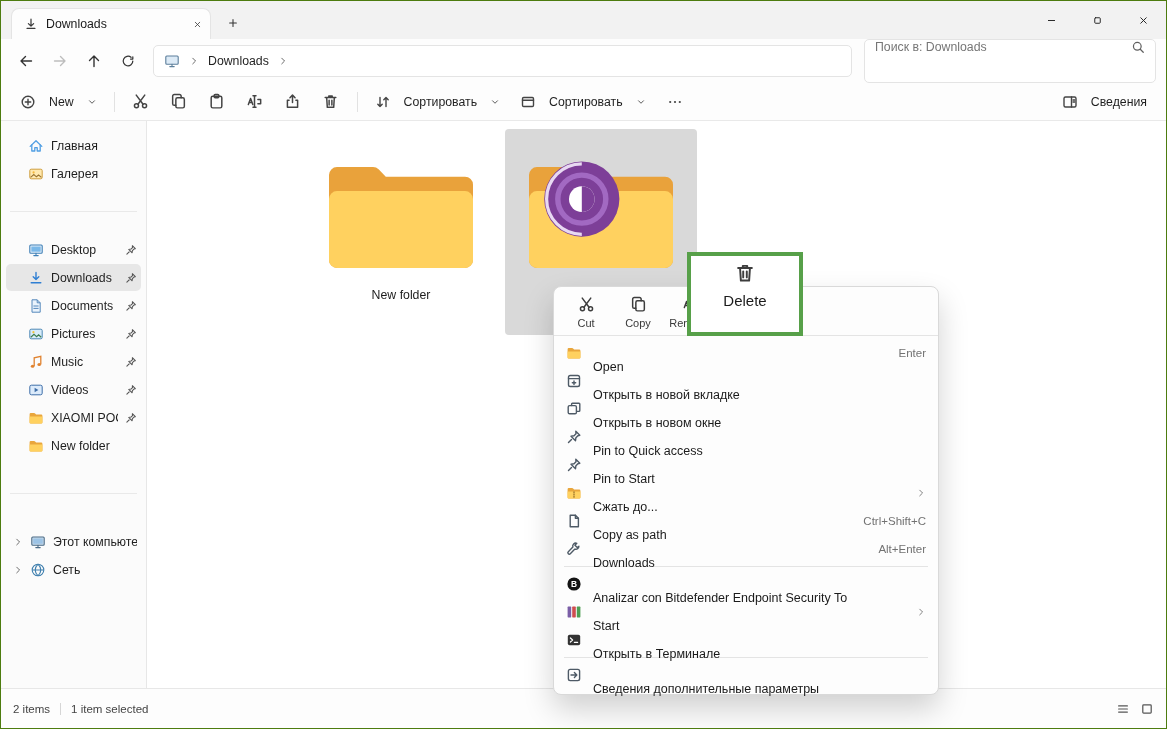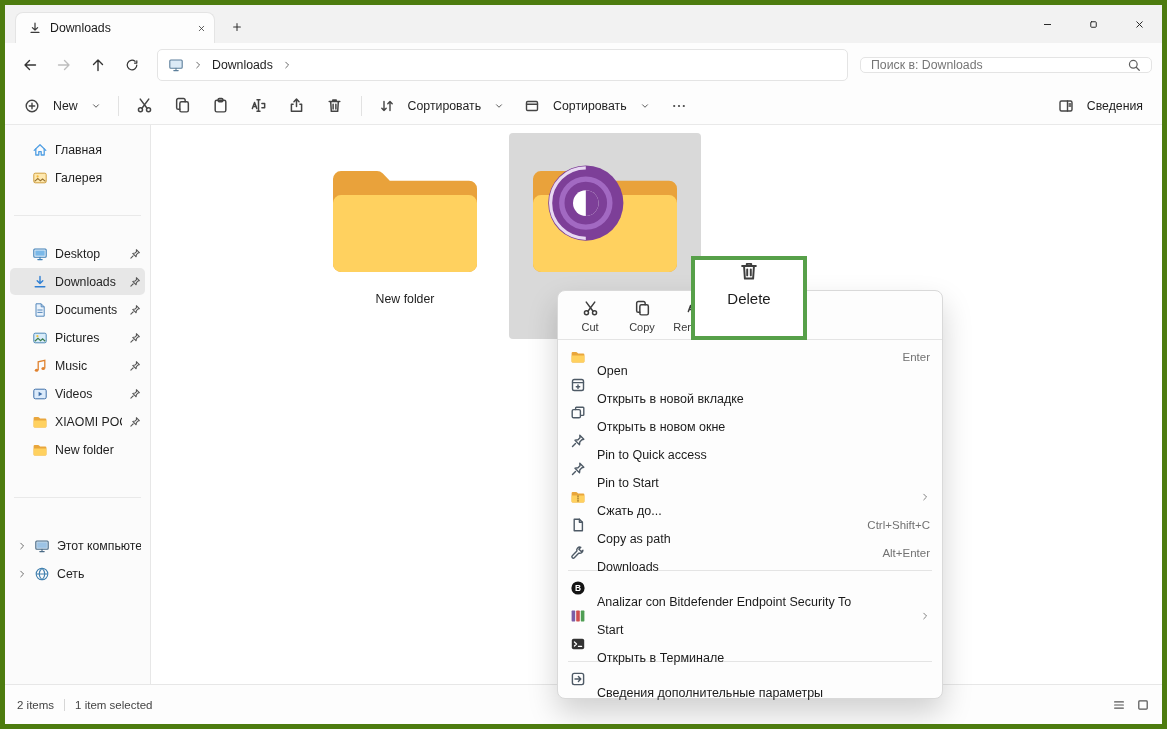--- a/index.html
+++ b/index.html
@@ -1,38 +1,38 @@
 <!DOCTYPE html>
 <html><head>
 <meta charset="utf-8">
 <style>
   *{margin:0;padding:0;box-sizing:border-box;font-family:"Liberation Sans","DejaVu Sans",sans-serif;}
   html,body{width:1167px;height:729px;background:#fff;overflow:hidden;}
-  .window{position:relative;width:1167px;height:729px;background:#fff;border:5px solid #4d7c0f;overflow:hidden;}
+  .window{position:relative;width:1167px;height:729px;background:#fff;border:1px solid #4d7c0f;overflow:hidden;}
   .icon{display:inline-flex;align-items:center;justify-content:center;flex:none;}
   .icon svg{width:100%;height:100%;display:block;}
   .i9{width:9px;height:9px}.i10{width:10px;height:10px}.i11{width:11px;height:11px}.i12{width:12px;height:12px}
   .i14{width:14px;height:14px}.i16{width:16px;height:16px}.i17{width:17px;height:17px}.i22{width:22px;height:22px}
 
   
   .titlebar{position:absolute;left:0;top:0;right:0;height:38px;background:#f2f2f2;display:flex;align-items:flex-end;}
   .tab{width:200px;height:31px;margin-left:10px;background:#fdfdfd;border:1px solid #e4e4e4;border-bottom:none;
        border-radius:8px 8px 0 0;display:flex;align-items:center;gap:8px;padding:0 8px 0 12px;font-size:12.3px;color:#1a1a1a;}
   .tab .icon{color:#3a3a3a}.tab-title{flex:1}.tab-close{color:#555}
   .newtab{width:28px;height:28px;margin:0 0 2px 8px;display:flex;align-items:center;justify-content:center;color:#333;border-radius:5px;}
   .wincontrols{margin-left:auto;display:flex;height:100%;}
   .winbtn{width:46px;height:100%;display:flex;align-items:center;justify-content:center;color:#222;}
 
   
   .navbar{position:absolute;left:0;top:38px;right:0;height:44px;display:flex;align-items:center;padding:0 10px;gap:4px;background:#fdfdfd;}
   .navbtn{width:30px;height:30px;border-radius:5px;display:flex;align-items:center;justify-content:center;color:#333;}
   .navbtn.disabled{color:#bdbdbd;}
   .addressbar{flex:1;height:32px;background:#fff;border:1px solid #e4e4e4;border-radius:5px;display:flex;align-items:center;padding:0 10px;gap:9px;font-size:12.3px;color:#1f1f1f;margin:0 8px 0 6px;}
   .crumbchev{color:#555}
-  .searchbox{width:292px;height:16px;background:#fff;border:1px solid #e4e4e4;border-radius:5px;display:flex;align-items:flex-start;padding:0 10px;font-size:12.3px;color:#767676;}
+  .searchbox{width:292px;height:44px;background:#fff;border:1px solid #e4e4e4;border-radius:5px;display:flex;align-items:flex-start;padding:0 10px;font-size:12.3px;color:#767676;}
   .search-ph{flex:1}.searchbox .icon{color:#5f5f5f}
 
   
   .toolbar{position:absolute;left:0;top:82px;right:0;height:38px;display:flex;align-items:center;padding:0 10px;gap:2px;background:#fdfdfd;border-bottom:1px solid #e9e9e9;}
   .tbbtn{display:flex;align-items:center;gap:13px;padding:0 9px;height:30px;border-radius:5px;font-size:12.3px;color:#1f1f1f;}
   .tbbtn .icon{color:#444}.dim{color:#777}
   .tbicons{display:flex;gap:2px}
   .tbicon{width:36px;height:30px;display:flex;align-items:center;justify-content:center;color:#444;border-radius:5px;}
   .tdiv{width:1px;height:20px;background:#e2e2e2;margin:0 6px;}
   .tbspacer{flex:1}
@@ -72,21 +72,21 @@
   .menu-sep.full{margin:0;}
   .menu-items{padding-top:3px;}
   .menu-item{height:28px;display:flex;align-items:center;padding:0 12px;gap:11px;font-size:12.5px;color:#1b1b1b;}
   .mi-icon{color:#4e5a66}
   .mi-label{flex:1;white-space:nowrap;overflow:hidden;margin-top:28px;}
   .mi-shortcut{color:#727272;font-size:11.5px;}
   .mi-chev{color:#6e6e6e}
 
   
   .annotation{position:absolute;left:686px;top:251px;width:116px;height:84px;background:#fff;border:4px solid #57a049;z-index:50;
-              display:flex;flex-direction:column;align-items:center;padding-top:0;gap:8px;}
+              display:flex;flex-direction:column;align-items:center;padding-top:6px;gap:8px;}
   .annotation .icon{color:#3d3d3d}
   .ann-label{font-size:15px;color:#1b1b1b;}
 </style>
 </head>
 <body>
 
 <div class="window">
 
   <div class="titlebar">
     <div class="tab">

